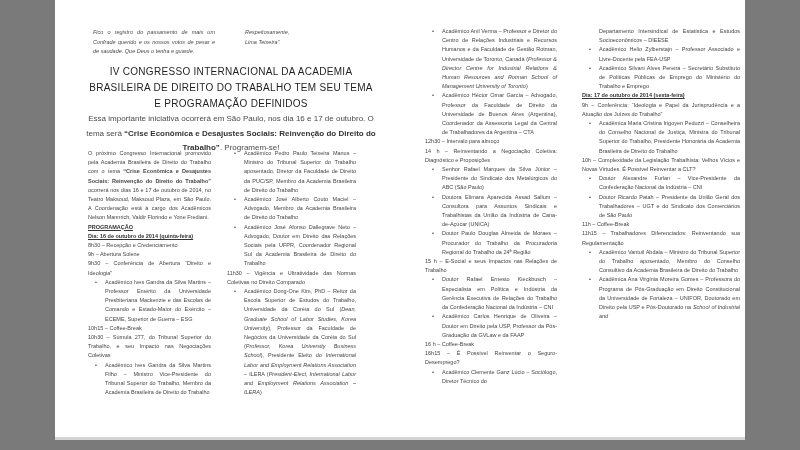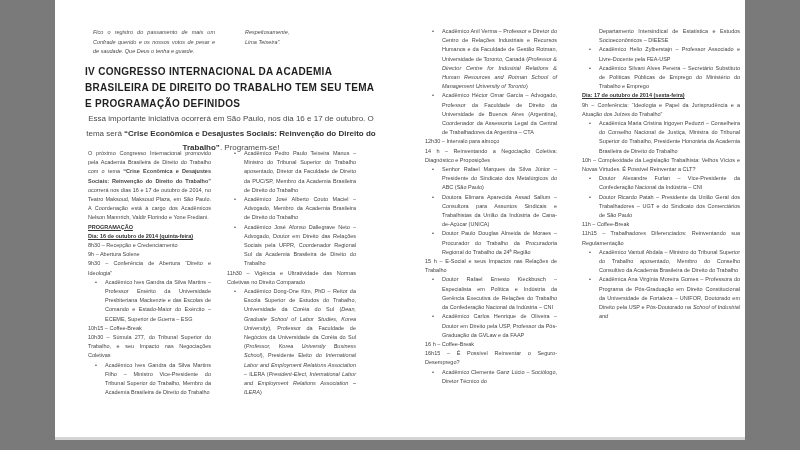--- a/index.html
+++ b/index.html
@@ -16,21 +16,21 @@
 
   
   .memorial { position:absolute; top:28px; left:38px; width:265px;
     font-size:5.5px; line-height:9.7px; font-style:italic; color:#4a4a4a; }
   .mem-body { position:absolute; left:0; top:0; width:122px; text-align:justify; }
   .mem-sign { position:absolute; left:152px; top:0; width:100px; }
 
   
   .title {
     position:absolute; left:30px; top:64px; width:292px;
-    font-size:10px; line-height:16px; font-weight:bold;
+    text-align:center; font-size:10px; line-height:16px; font-weight:normal;
     letter-spacing:.3px; color:var(--heading_text,#1f1f1f);
   }
   .lede {
     position:absolute; left:26px; top:112px; width:300px;
     text-align:center; font-size:8px; line-height:14.5px; color:#4a4a4a;
   }
   .lede .b { color:#333; }
 
   
   .col { position:absolute; font-size:5.5px; line-height:9.2px; color:var(--text,#454545); text-align:justify; }

